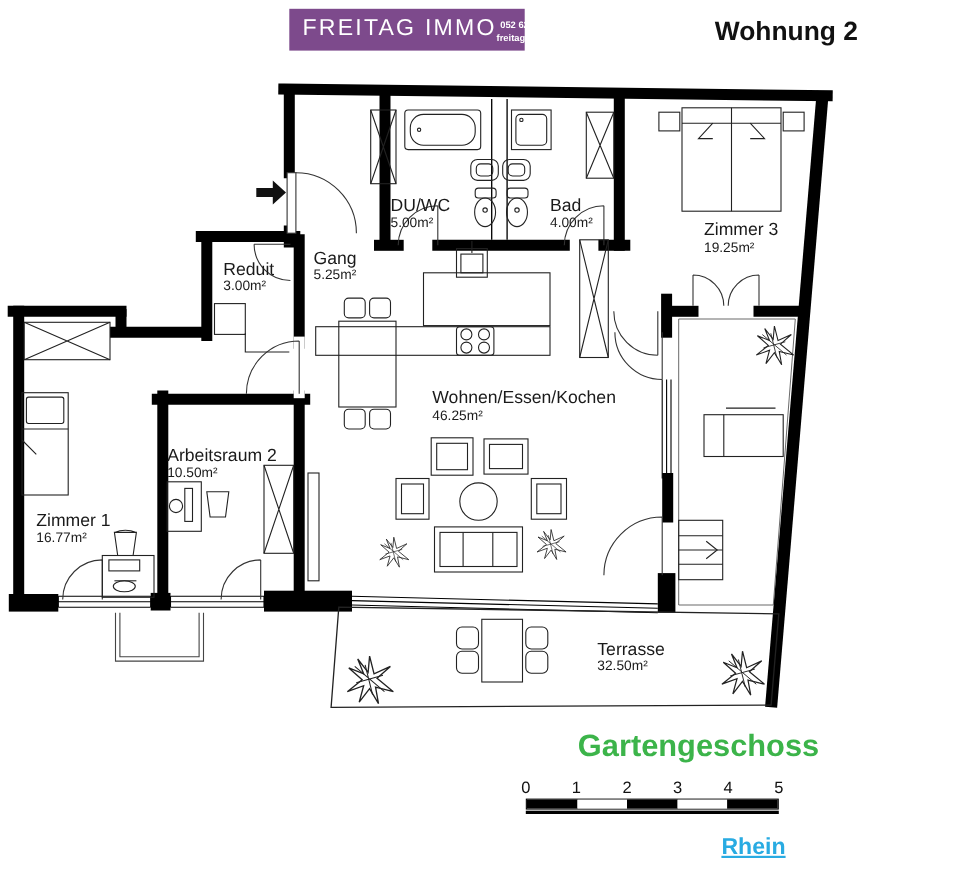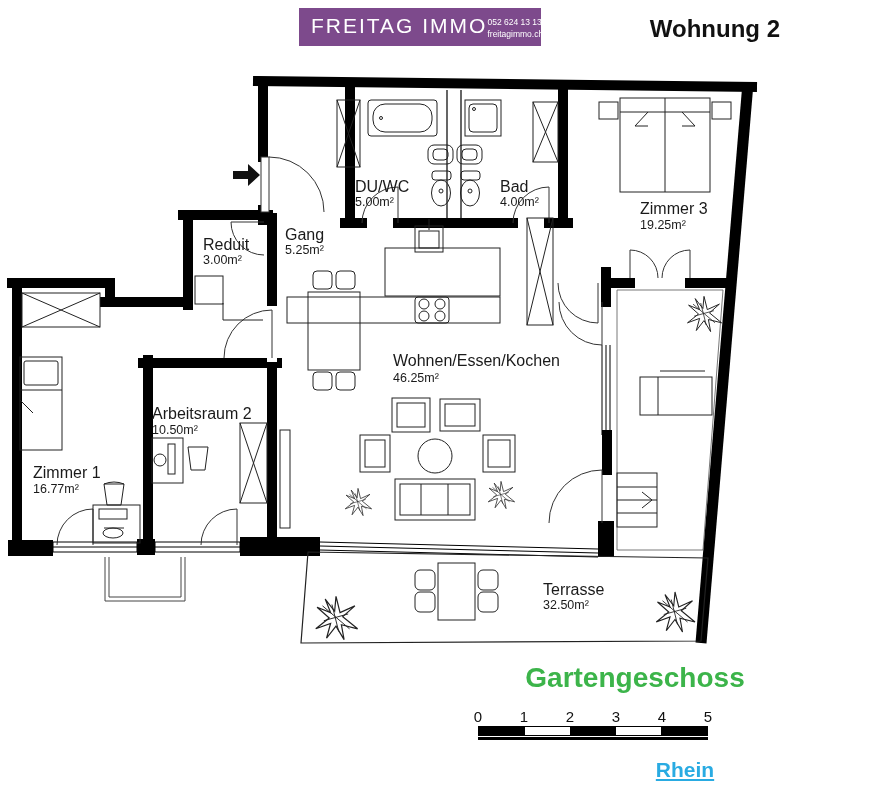--- a/index.html
+++ b/index.html
@@ -1,22 +1,22 @@
 <!DOCTYPE html>
 <html><head>
 <meta charset="utf-8">
 <style>
   html,body{margin:0;padding:0;background:#fff;}
   .page{position:relative;width:880px;height:800px;background:#fff;overflow:hidden;
         font-family:"Liberation Sans",sans-serif;color:#1a1a1a;}
   
-  .logo{position:absolute;left:263px;top:8px;width:242px;height:38px;background:#7d4a8c;
-        color:#fff;display:flex;align-items:flex-start;box-sizing:border-box;padding:6px 20px 0 12px;margin-left:36px;}
+  .logo{position:absolute;left:263px;top:8px;width:214px;height:38px;background:#7d4a8c;
+        color:#fff;display:flex;align-items:flex-start;box-sizing:border-box;padding:6px 20px 0 12px;}
   .logo-name{font-size:21px;letter-spacing:2px;font-weight:400;white-space:nowrap;}
-  .logo-contact{margin-left:auto;text-align:left;font-size:8.5px;font-weight:normal;line-height:1.45;padding-top:2px;}
+  .logo-contact{margin-left:auto;text-align:center;font-size:8.5px;font-weight:bold;line-height:1.45;padding-top:2px;}
   .apt-title{position:absolute;left:540px;top:15px;width:240px;text-align:right;
         font-size:24px;font-weight:bold;color:#111;}
   
   .plan{position:absolute;left:0;top:0;}
   .plan text{fill:#1a1a1a;}
   .rname{font-size:16px;}
   .rarea{font-size:12.5px;}
   
   .floor-label{position:absolute;left:500px;top:662px;width:270px;text-align:center;
         color:#3cb44a;font-weight:bold;font-size:28px;}

